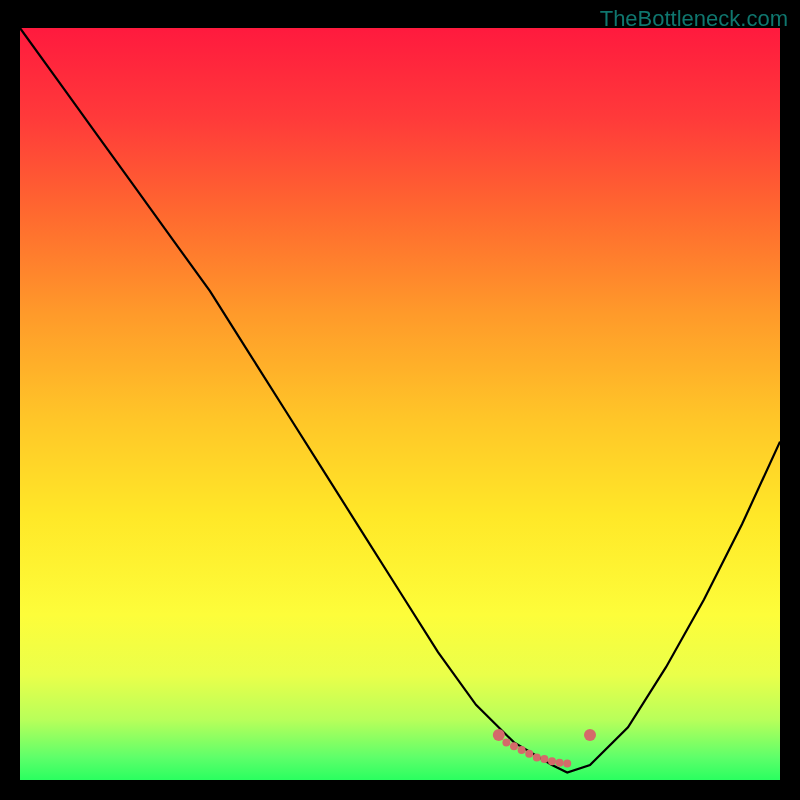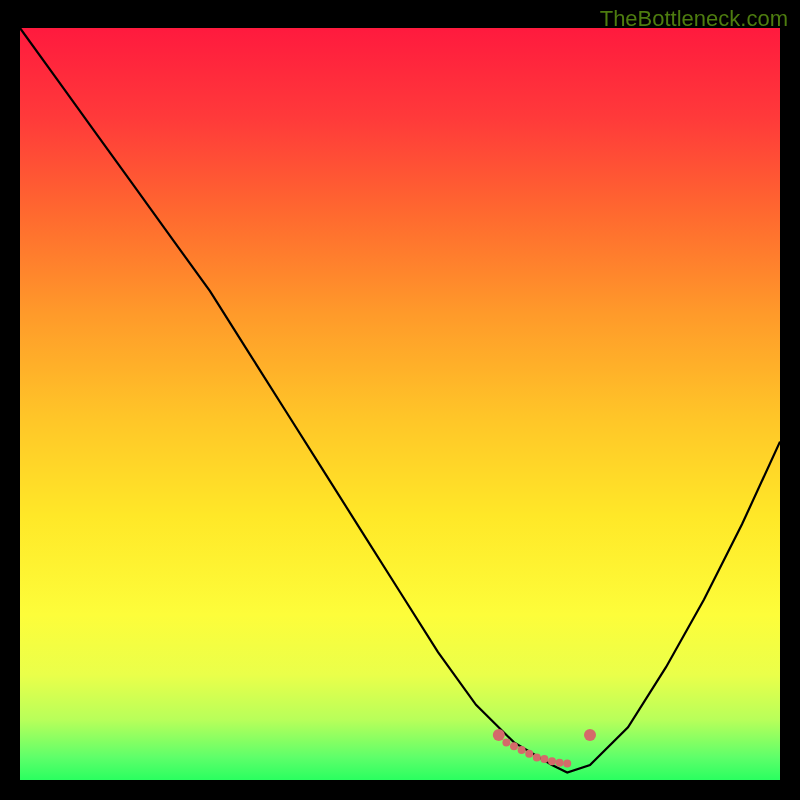--- a/index.html
+++ b/index.html
@@ -8,21 +8,21 @@
     height: 800px;
     background: #000;
     font-family: Arial, sans-serif;
     position: relative;
     overflow: hidden;
   }
   .watermark {
     position: absolute;
     top: 6px;
     right: 12px;
-    color: #4d7c0f;
+    color: #0f766e;
     font-size: 22px;
     font-weight: 500;
     z-index: 10;
   }
   .chart-frame {
     position: absolute;
     left: 20px;
     top: 28px;
     width: 760px;
     height: 752px;

